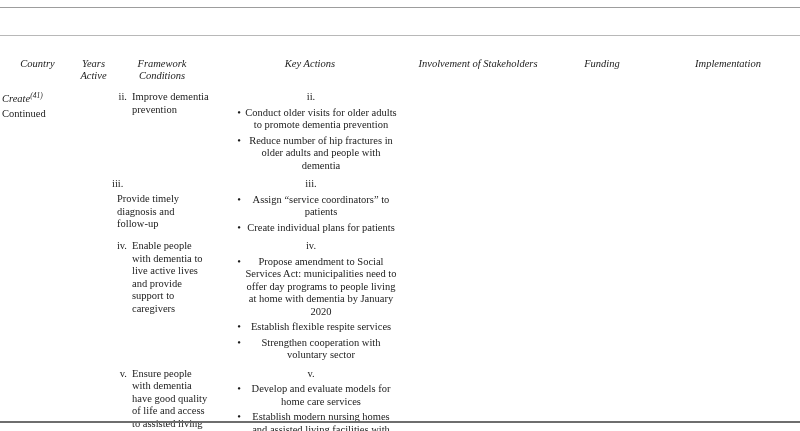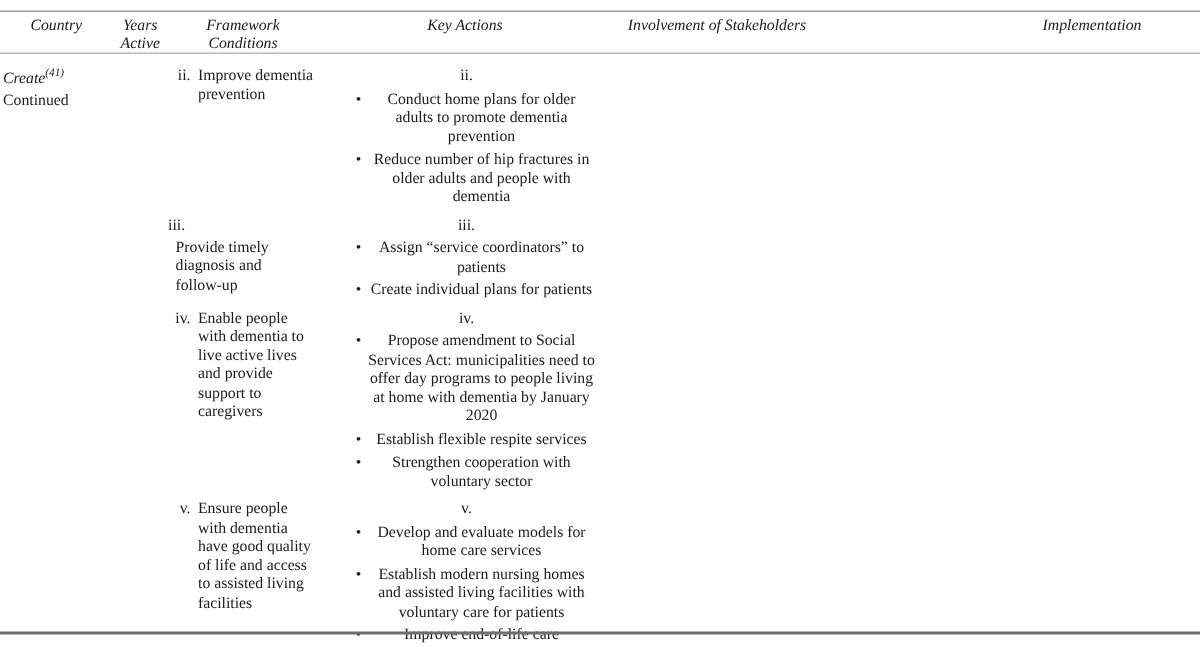--- a/index.html
+++ b/index.html
@@ -19,20 +19,21 @@
     line-height: 12.5px;
   }
   .rule { position: absolute; left: 0; right: 0; }
   .rule-top    { top: 7px;   border-top: 1px solid #9d9d9d; }
   .rule-mid    { top: 35px;  border-top: 1px solid #b8b8b8; }
   .rule-bottom { top: 421px; border-top: 2px solid #6e6e6e; }
 
   .grid {
     display: grid;
     grid-template-columns: 75px 37px 100px 196px 140px 108px 144px;
+    margin-top: 46px;
   }
   .header {
     position: absolute;
     top: 12px;
     left: 0;
     width: 800px;
   }
   .hcell {
     font-style: italic;
     text-align: center;
@@ -102,20 +103,23 @@
     <div class="hcell c3">
       <span>Framework</span>
       <span>Conditions</span>
     </div>
     <div class="hcell c4">
       <span>Key Actions</span>
     </div>
     <div class="hcell c5">
       <span>Involvement of Stakeholders</span>
     </div>
+    <div class="hcell c6">
+      <span>Funding</span>
+    </div>
     <div class="hcell c7">
       <span>Implementation</span>
     </div>
   </div>
 
   <div class="rule rule-mid"></div>
 
   <div class="grid body">
 
     <div class="country-cell c1 r1">
@@ -126,21 +130,21 @@
     <div class="c2 r1"></div>
 
     <div class="fc c3 r1">
       <span class="num">ii.</span>
       <span class="txt">Improve dementia prevention</span>
     </div>
     <div class="ka c4 r1">
       <div class="ka-num">ii.</div>
       <div class="bullet">
         <span class="marker">•</span>
-        <span class="btxt">Conduct home plans for older adults to promote dementia prevention</span>
+        <span class="btxt">Conduct older visits for older adults to promote dementia prevention</span>
       </div>
       <div class="bullet">
         <span class="marker">•</span>
         <span class="btxt">Reduce number of hip fractures in older adults and people with dementia</span>
       </div>
     </div>
 
     <div class="fc c3 r2">
       <span class="num">iii.</span>
       <span class="txt">Provide timely diagnosis and follow-up</span>

